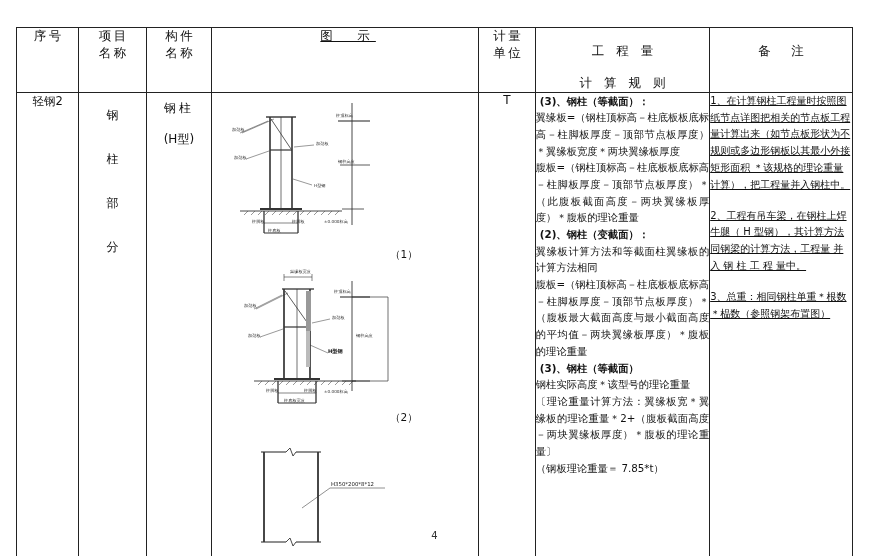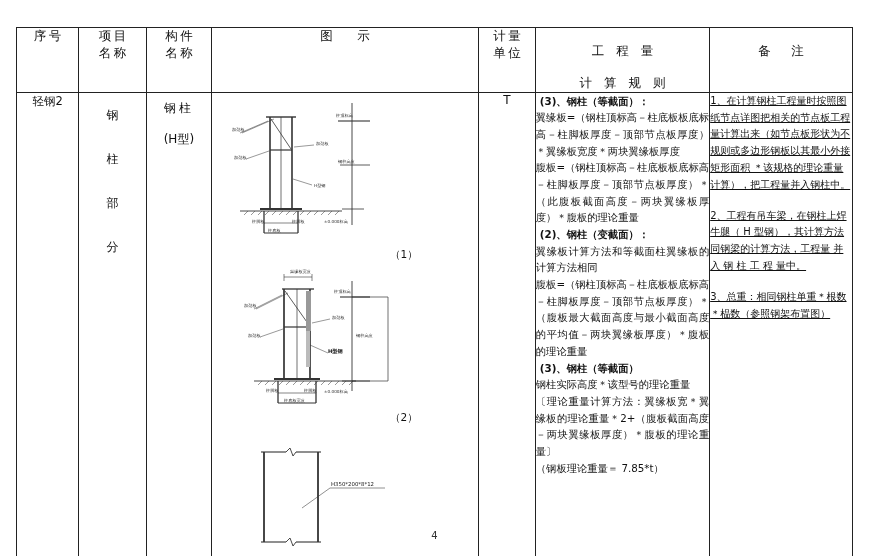--- a/index.html
+++ b/index.html
@@ -40,21 +40,21 @@
   .hdr {
     height: 36px;
     text-align: center;
     vertical-align: middle;
     font-size: 12.5px;
     font-weight: normal;
     line-height: 1.35;
     color: #111;
   }
   .hdr .l1, .hdr .l2 { display: block; white-space: nowrap; }
-  .sp1 { letter-spacing: 6px; padding-left: 6px; }
+  .sp1 { letter-spacing: 6px; padding-left: 6px; text-decoration: underline; }
   .sp2 { letter-spacing: 4px; padding-left: 4px; margin-top: 15px; }
   .sp3 { letter-spacing: 2.5px; padding-left: 2.5px; }
 
   
   .c-seq   { width: 57px; }
   .c-proj  { width: 62px; }
   .c-comp  { width: 60px; }
   .c-fig   { width: 245px; }
   .c-unit  { width: 52px; }
   .c-rule  { width: 160px; }

